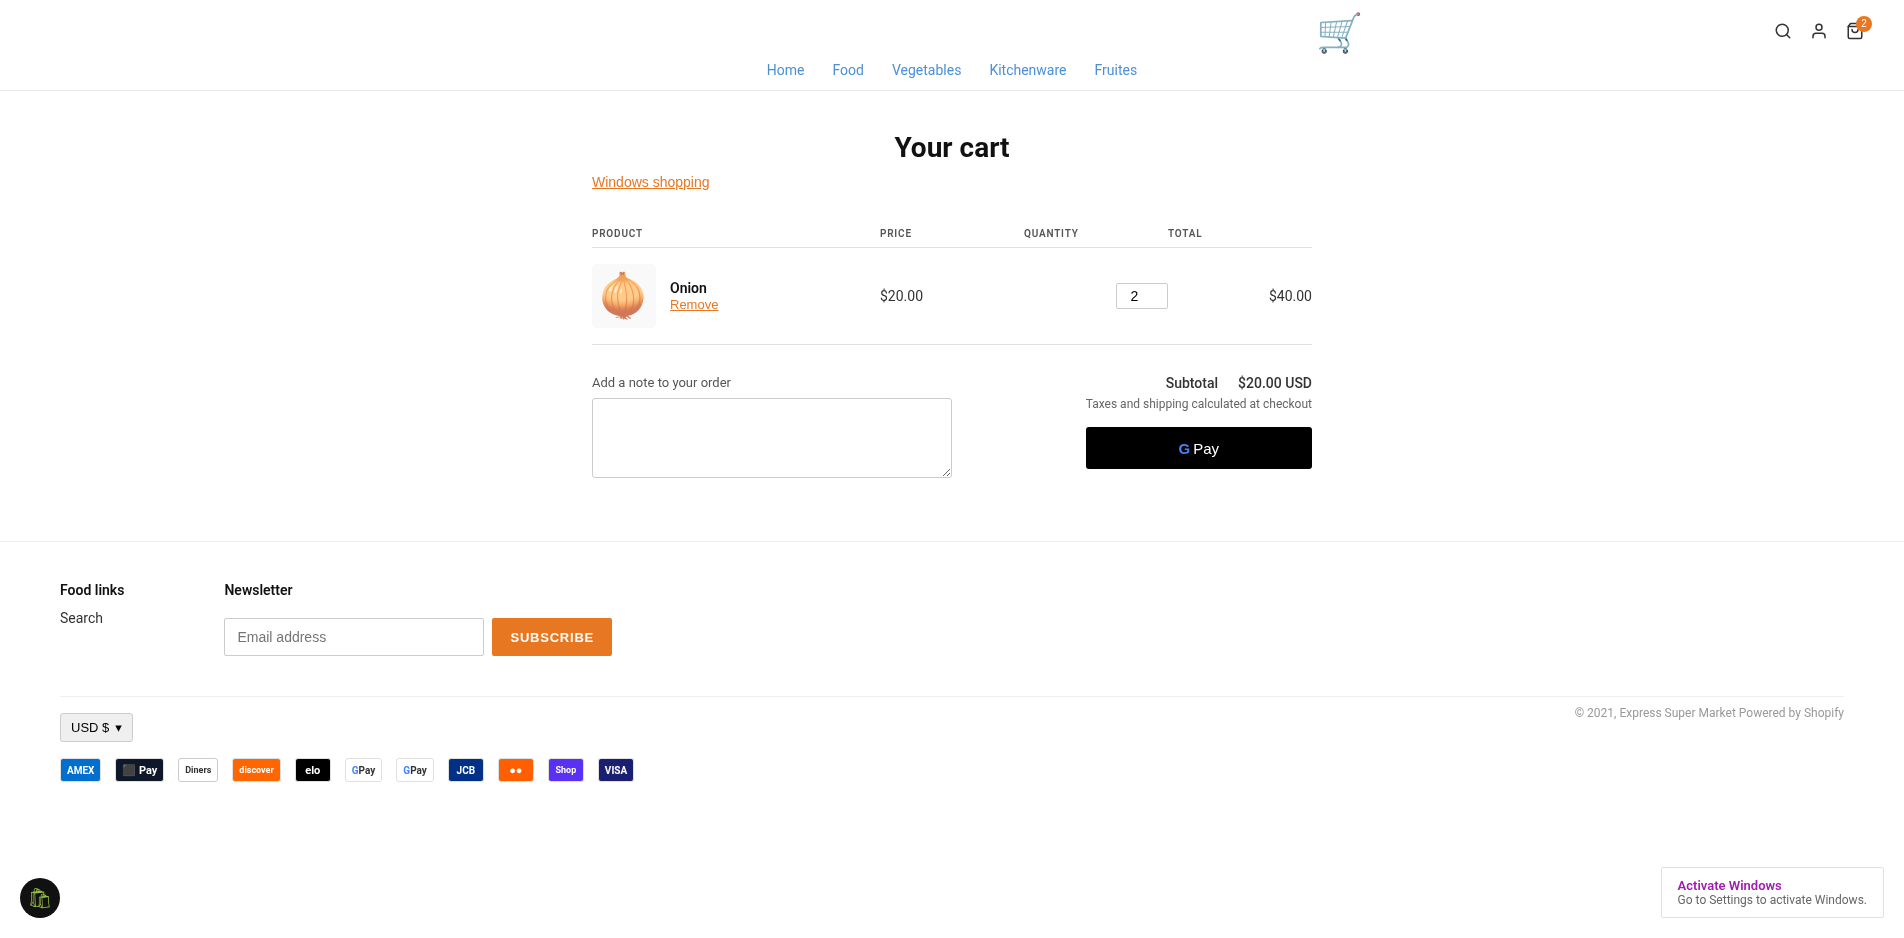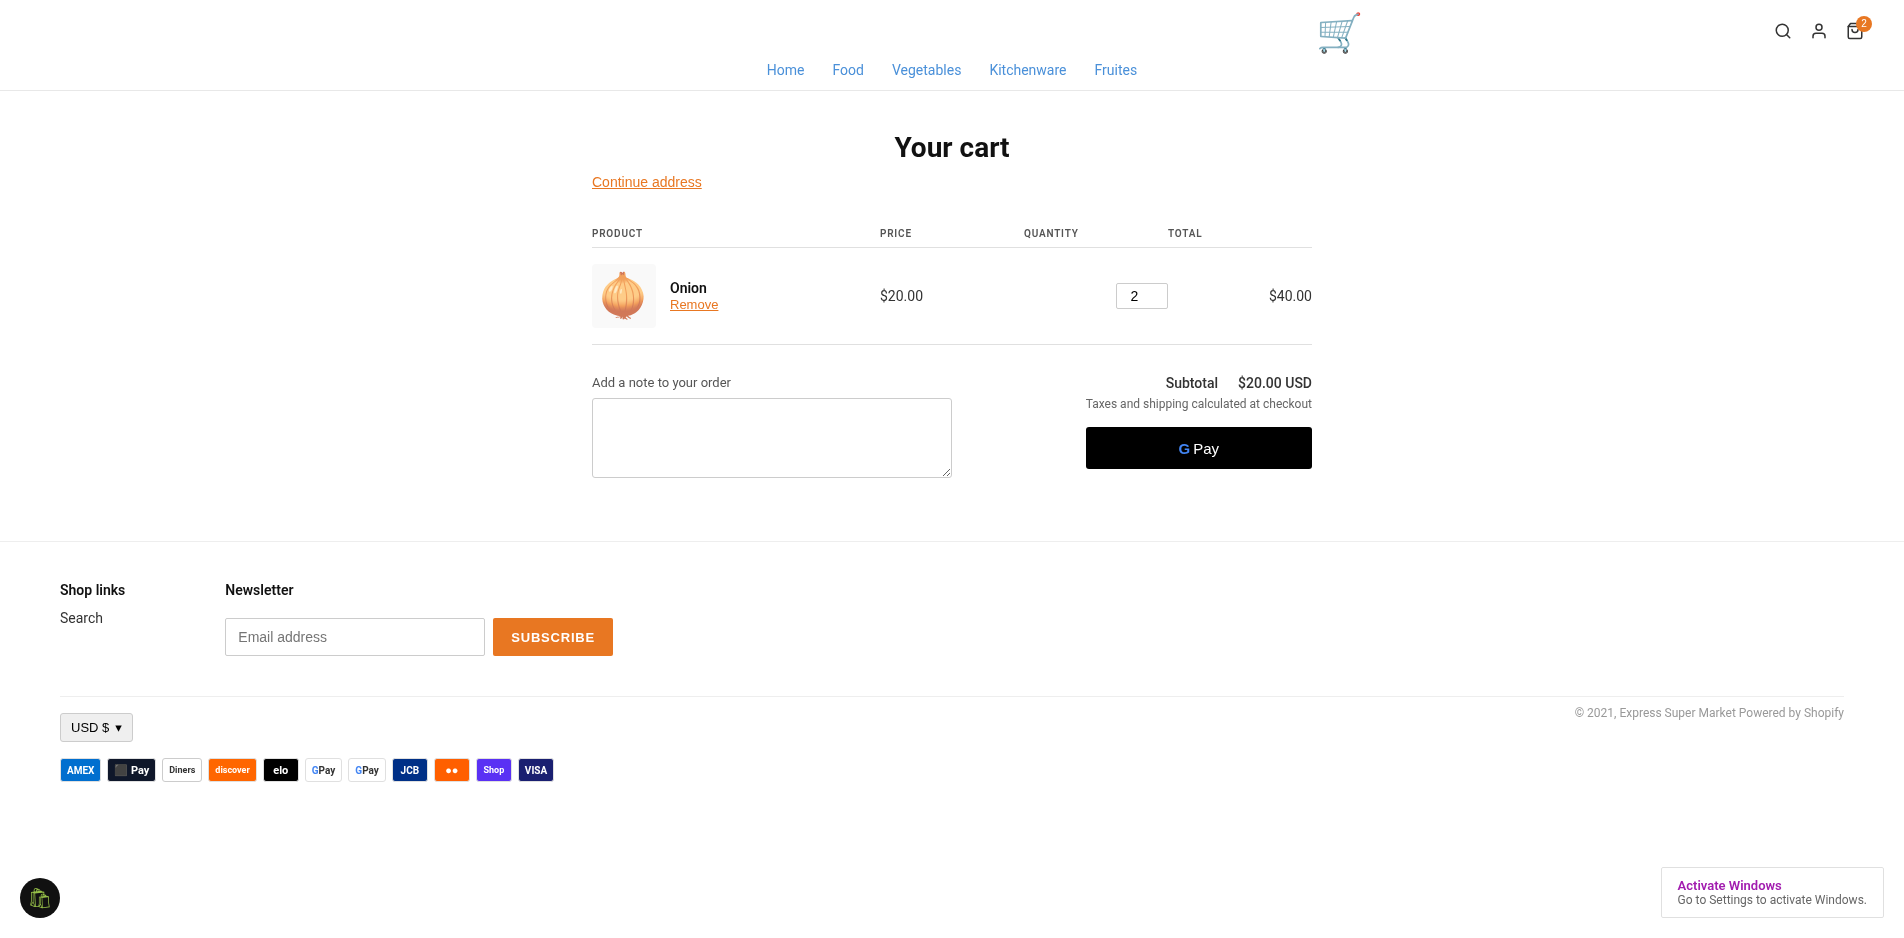--- a/index.html
+++ b/index.html
@@ -50,21 +50,21 @@
     .footer { background: #fff; border-top: 1px solid #eee; padding: 40px 60px 20px; }
     .footer-top { display: flex; gap: 100px; margin-bottom: 40px; }
     .footer-section h4 { font-size: 14px; font-weight: 600; margin-bottom: 12px; color: #111; }
     .footer-section a { display: block; color: #333; text-decoration: none; font-size: 14px; }
     .newsletter-section { display: flex; flex-direction: column; }
     .email-row { display: flex; gap: 8px; margin-top: 8px; }
     .email-input { border: 1px solid #ccc; padding: 10px 12px; font-size: 14px; border-radius: 2px; width: 260px; }
     .subscribe-btn { background: #e87722; color: #fff; border: none; padding: 10px 18px; font-size: 13px; font-weight: 700; letter-spacing: 0.06em; text-transform: uppercase; cursor: pointer; border-radius: 2px; white-space: nowrap; }
     .footer-bottom { border-top: 1px solid #eee; padding-top: 16px; display: flex; flex-direction: column; gap: 10px; }
     .currency-selector { border: 1px solid #ccc; padding: 6px 10px; border-radius: 3px; font-size: 13px; cursor: pointer; display: inline-flex; align-items: center; gap: 6px; }
-    .payment-icons { display: flex; gap: 6px; flex-wrap: wrap; align-items: center; margin-top: 6px; }
+    .payment-icons { display: flex; gap: 14px; flex-wrap: wrap; align-items: center; margin-top: 6px; }
     .payment-icon { display: inline-flex; align-items: center; justify-content: center; border: 1px solid #e0e0e0; border-radius: 3px; padding: 2px 6px; font-size: 10px; font-weight: 700; height: 24px; min-width: 36px; }
     .payment-icon.amex { background: #016fcf; color: #fff; }
     .payment-icon.apple { background: #0f172a; color: #fff; }
     .payment-icon.diners { background: #fff; color: #333; border-color: #ccc; }
     .payment-icon.discover { background: #f60; color: #fff; }
     .payment-icon.elo { background: #000; color: #fff; }
     .payment-icon.gpay-sm { background: #fff; color: #333; }
     .payment-icon.gpay2 { background: #fff; color: #333; }
     .payment-icon.jcb { background: #003087; color: #fff; }
     .payment-icon.mc { background: #ff5f00; color: #fff; }
@@ -114,21 +114,21 @@
     <a class="nav-link" href="#">Home</a>
     <a class="nav-link" href="#">Food</a>
     <a class="nav-link" href="#">Vegetables</a>
     <a class="nav-link" href="#">Kitchenware</a>
     <a class="nav-link" href="#">Fruites</a>
   </nav>
 </div>
 
 <main class="main">
   <h1 class="cart-title">Your cart</h1>
-  <button class="continue-shopping">Continue address</button>
+  <button class="continue-shopping">Windows shopping</button>
 
   <div class="cart-table">
     <div class="cart-header">
       <div class="cart-header-cell">PRODUCT</div>
       <div class="cart-header-cell">PRICE</div>
       <div class="cart-header-cell">QUANTITY</div>
       <div class="cart-header-cell">TOTAL</div>
     </div>
 
     <div class="cart-row">
@@ -167,21 +167,21 @@
             <span style="color:#fff; font-size:15px; font-weight:500; margin-left:3px;">Pay</span>
         </span>
       </button>
     </div>
   </div>
 </main>
 
 <footer class="footer">
   <div class="footer-top">
     <div class="footer-section">
-      <h4>Shop links</h4>
+      <h4>Food links</h4>
       <a href="#">Search</a>
     </div>
     <div class="footer-section newsletter-section">
       <h4>Newsletter</h4>
       <div class="email-row">
         <input type="email" class="email-input" placeholder="Email address" style="">
         <button class="subscribe-btn">SUBSCRIBE</button>
       </div>
     </div>
   </div>

